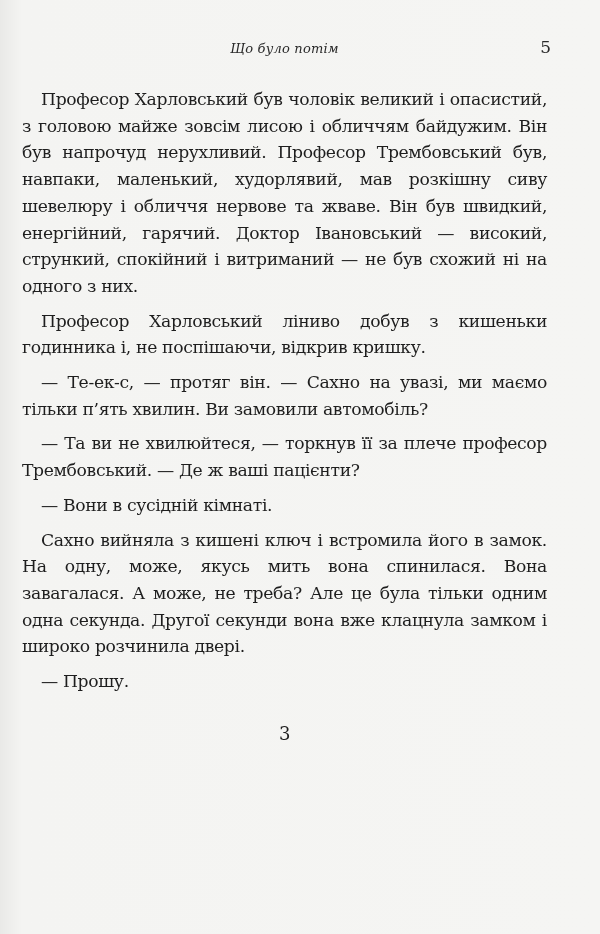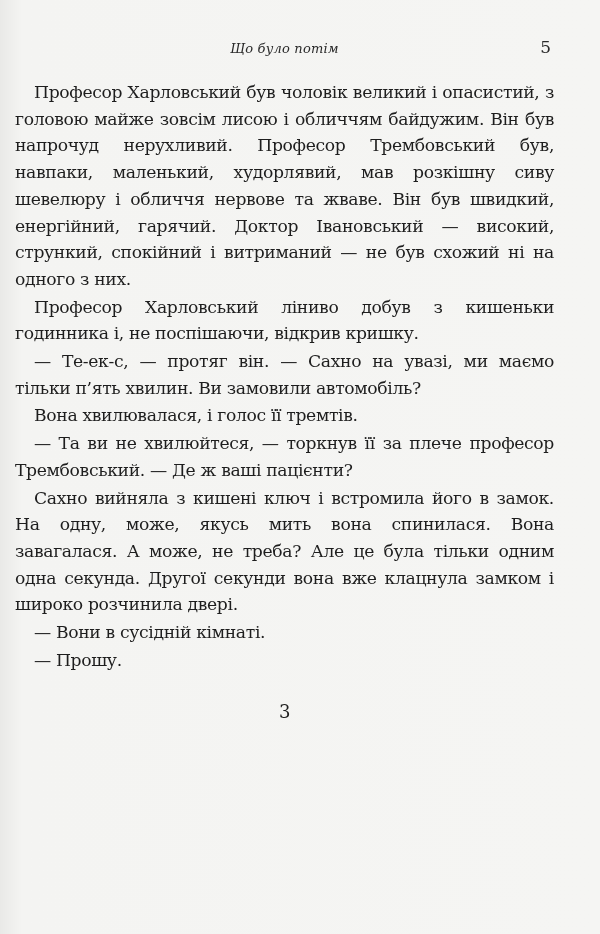--- a/index.html
+++ b/index.html
@@ -50,21 +50,21 @@
       top: 78px;
       left: 14px;
       width: 541px;
       font-size: 17.2px;
       line-height: 26.7px;
       text-align: justify;
       letter-spacing: -0.35px;
       word-spacing: 0px;
     }
     .body-text p {
-      margin: 1px;
+      margin: 8px;
       text-indent: 19px;
     }
     .chapter-number {
       text-align: center !important;
       text-indent: 0 !important;
       margin: 26px 0 34px 0 !important;
       font-size: 18px;
     }
   </style>
 </head>
@@ -73,22 +73,21 @@
 <div class="page">
   <div class="running-head">
     <span class="running-title">Що було потім</span>
     <span class="page-number">5</span>
   </div>
 
   <div class="body-text">
     <p>Професор Харловський був чоловік великий і опасистий, з головою майже зовсім лисою і обличчям байдужим. Він був напрочуд нерухливий. Професор Трембовський був, навпаки, маленький, худорлявий, мав розкішну сиву шевелюру і обличчя нервове та жваве. Він був швидкий, енергійний, гарячий. Доктор Івановський — високий, стрункий, спокійний і витриманий — не був схожий ні на одного з них.</p>
     <p>Професор Харловський ліниво добув з кишеньки годинника і, не поспішаючи, відкрив кришку.</p>
     <p>— Те-ек-с, — протяг він. — Сахно на увазі, ми маємо тільки п’ять хвилин. Ви замовили автомобіль?</p>
-    <p>Вона хвилювалася, і голос її тремтів.</p>
     <p>— Та ви не хвилюйтеся, — торкнув її за плече професор Трембовський. — Де ж ваші пацієнти?</p>
+    <p>— Вони в сусідній кімнаті.</p>
     <p>Сахно вийняла з кишені ключ і встромила його в замок. На одну, може, якусь мить вона спинилася. Вона завагалася. А може, не треба? Але це була тільки одним одна секунда. Другої секунди вона вже клацнула замком і широко розчинила двері.</p>
-    <p>— Вони в сусідній кімнаті.</p>
     <p>— Прошу.</p>
 
     <p class="chapter-number">3</p>
 
   </div>
 </div>
 
 </body></html>

